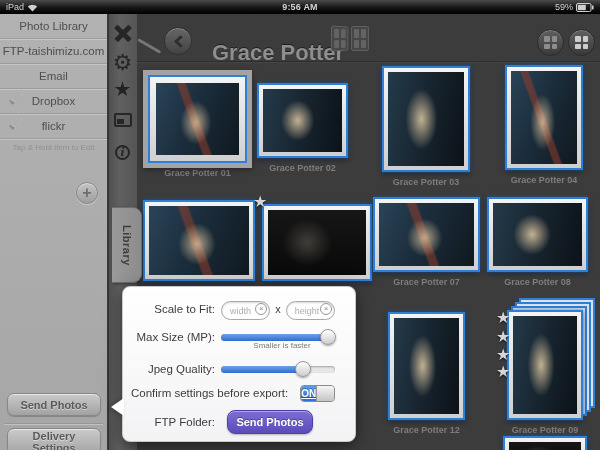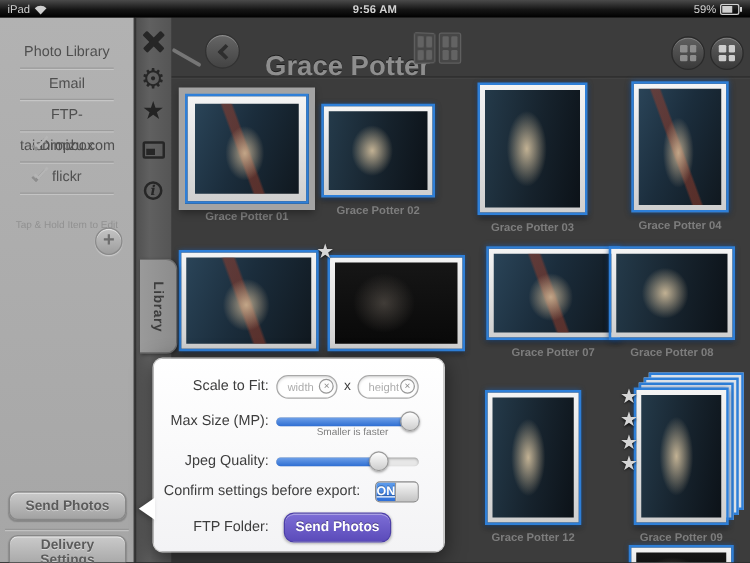--- a/index.html
+++ b/index.html
@@ -13,21 +13,21 @@
     display:flex;align-items:center;padding:0 6px;gap:20px;}
   .sb-left{display:flex;align-items:center;gap:3px;width:120px;}
   .sb-center{flex:1;text-align:center;font-weight:bold;letter-spacing:.2px;}
   .sb-right{width:120px;display:flex;align-items:center;justify-content:flex-end;gap:3px;}
 
   
   .sidebar{position:absolute;left:0;top:14px;width:108px;bottom:0;background:linear-gradient(180deg,#b2b2b2,#a6a6a6);
     border-right:1px solid #3a3a3a;}
   .sb-title{height:26px;line-height:26px;padding-left:9px;font-size:18px;color:#7b7b7b;
     border-bottom:1px solid #999;box-shadow:0 1px 0 rgba(255,255,255,.3);}
-  .dest-list{list-style:none;margin:0;padding:16px;}
+  .dest-list{list-style:none;margin:0;padding:0;}
   .dest-list li{position:relative;height:25px;line-height:25px;text-align:center;font-size:11.5px;color:#4f4f4f;
     border-bottom:1px solid #9c9c9c;box-shadow:0 1px 0 rgba(255,255,255,.28);cursor:default;}
   .dbl-check{position:absolute;left:9px;top:7px;width:18px;height:10px;}
   .dbl-check i{position:absolute;width:12px;height:5px;border-left:2px solid #8d8d8d;border-bottom:2px solid #8d8d8d;
     transform:rotate(-48deg);left:0;top:0;}
   .dbl-check i + i{left:2px;top:-2px;border-color:#b5b5b5;}
   .sb-hint{margin-top:4px;text-align:center;font-size:8px;color:#919191;}
   .add-btn{position:absolute;left:76px;top:168px;width:22px;height:22px;border-radius:50%;
     background:linear-gradient(#c4c4c4,#9e9e9e);border:1px solid #8a8a8a;box-shadow:0 1px 1px rgba(255,255,255,.4), inset 0 1px 0 rgba(255,255,255,.5);
     color:#6e6e6e;font-size:16px;line-height:18px;text-align:center;font-weight:bold;padding:0;cursor:pointer;}
@@ -105,21 +105,21 @@
   .photo-star{position:absolute;font-size:16px;color:#d6d6d6;text-shadow:0 1px 2px rgba(0,0,0,.7);line-height:1;z-index:3;}
   .stack-layer{position:absolute;left:0;top:0;right:0;bottom:0;border:2px solid #2e7fd8;background:#dde2e8;}
 
   
   .c1{left:11px;top:13px;}  .c1 .frame{width:99px;height:88px;}
   .c2{left:120px;top:21px;} .c2 .frame{width:91px;height:75px;}
   .c3{left:245px;top:4px;}  .c3 .frame{width:88px;height:106px;}
   .c4{left:368px;top:3px;}  .c4 .frame{width:78px;height:105px;}
   .c5{left:6px;top:138px;}  .c5 .frame{width:112px;height:81px;}
   .c6{left:125px;top:142px;}.c6 .frame{width:110px;height:77px;}
-  .c7{left:252px;top:135px;}.c7 .frame{width:107px;height:75px;}
+  .c7{left:236px;top:135px;}.c7 .frame{width:107px;height:75px;}
   .c8{left:350px;top:135px;}.c8 .frame{width:101px;height:75px;}
   .c9{left:251px;top:250px;}.c9 .frame{width:77px;height:108px;}
   .c10{left:370px;top:248px;}.c10 .frame{width:76px;height:110px;}
   .c11{left:366px;top:374px;}.c11 .frame{width:84px;height:40px;}
   .c6 .photo-star{left:-9px;top:-10px;}
   .c10 .s1{left:-11px;top:0px;} .c10 .s2{left:-11px;top:19px;}
   .c10 .s3{left:-11px;top:37px;} .c10 .s4{left:-11px;top:54px;}
   .c10 .ly1{transform:translate(4px,-4px);} .c10 .ly2{transform:translate(8px,-8px);} .c10 .ly3{transform:translate(12px,-12px);}
 
   
@@ -180,22 +180,22 @@
           <rect x="0.5" y="0.5" width="14.5" height="8" rx="1.5" fill="none" stroke="#cfcfcf"></rect>
           <rect x="1.8" y="1.8" width="8" height="5.4" fill="#cfcfcf"></rect>
           <rect x="16" y="2.6" width="1.6" height="3.8" fill="#cfcfcf"></rect>
         </svg>
     </div>
   </div>
 
   <aside class="sidebar">
     <ul class="dest-list">
       <li><span>Photo Library</span></li>
+      <li><span>FTP-taishimizu.com</span></li>
       <li><span>Email</span></li>
-      <li><span>FTP-taishimizu.com</span></li>
       <li>
         <span class="dbl-check">
             <i></i>
             <i></i>
           </span>
         <span>Dropbox</span>
       </li>
       <li>
         <span class="dbl-check">
             <i></i>

